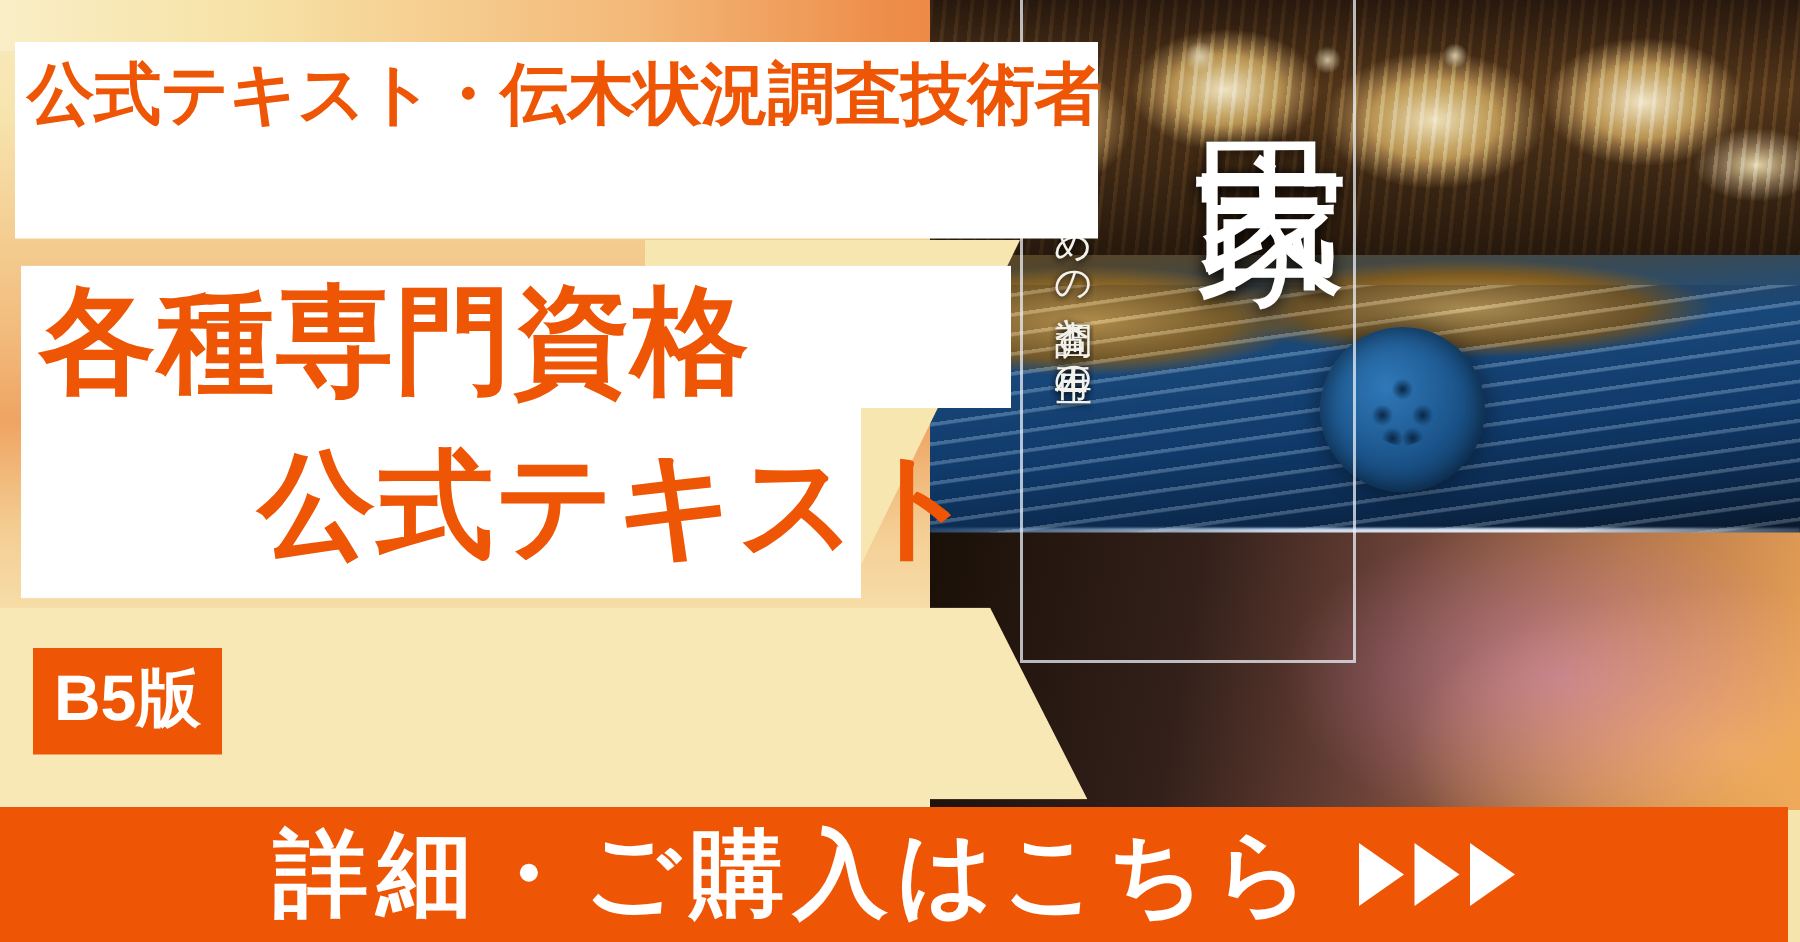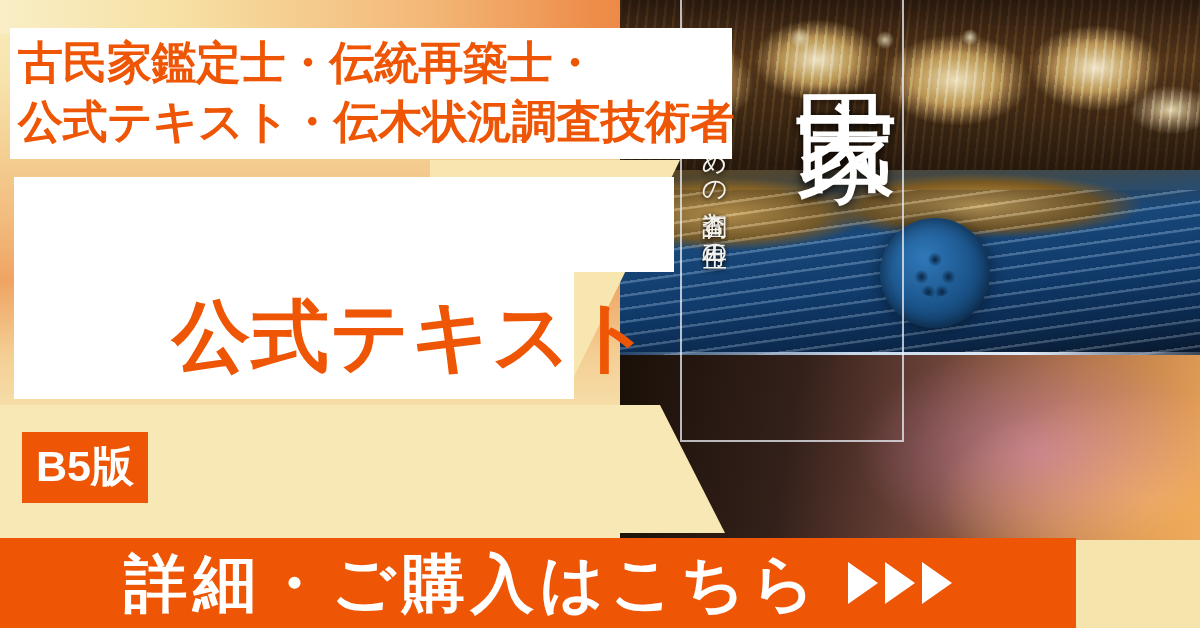--- a/index.html
+++ b/index.html
@@ -308,21 +308,21 @@
     line-height: 1;
     letter-spacing: -1px;
     white-space: nowrap;
   }
 
   
   .cta-bar {
     position: absolute;
     left: 0;
     bottom: 0;
-    width: 1076px;
+    width: 1192px;
     height: 90px;
     background: #ee5504;
     display: flex;
     align-items: center;
     justify-content: center;
     gap: 26px;
     margin-top: 32px;
   }
   .cta-text {
     color: #ffffff;
@@ -367,24 +367,24 @@
   <div class="cover-title">古民家</div>
   <div class="cover-subtitle">伝統構法　古民家活用のための調査と再生の</div>
 
   <div class="cream-wedge"></div>
   <div class="cream-panel"></div>
 
   <div class="panel-top"></div>
   <div class="panel-mid"></div>
 
   <div class="eyebrow">
-    <span>古民家鑑定士・伝統再築士・</span>
     <span class="line2">公式テキスト・伝木状況調査技術者</span>
   </div>
 
+  <div class="headline-1">各種専門資格</div>
   <div class="headline-2">公式テキスト</div>
 
   <div class="price-row">
     <div class="size-badge">B5版</div>
   </div>
 
   <div class="cta-bar">
     <span class="cta-text">詳細・ご購入はこちら</span>
     <span class="cta-arrows">
       <i></i>

